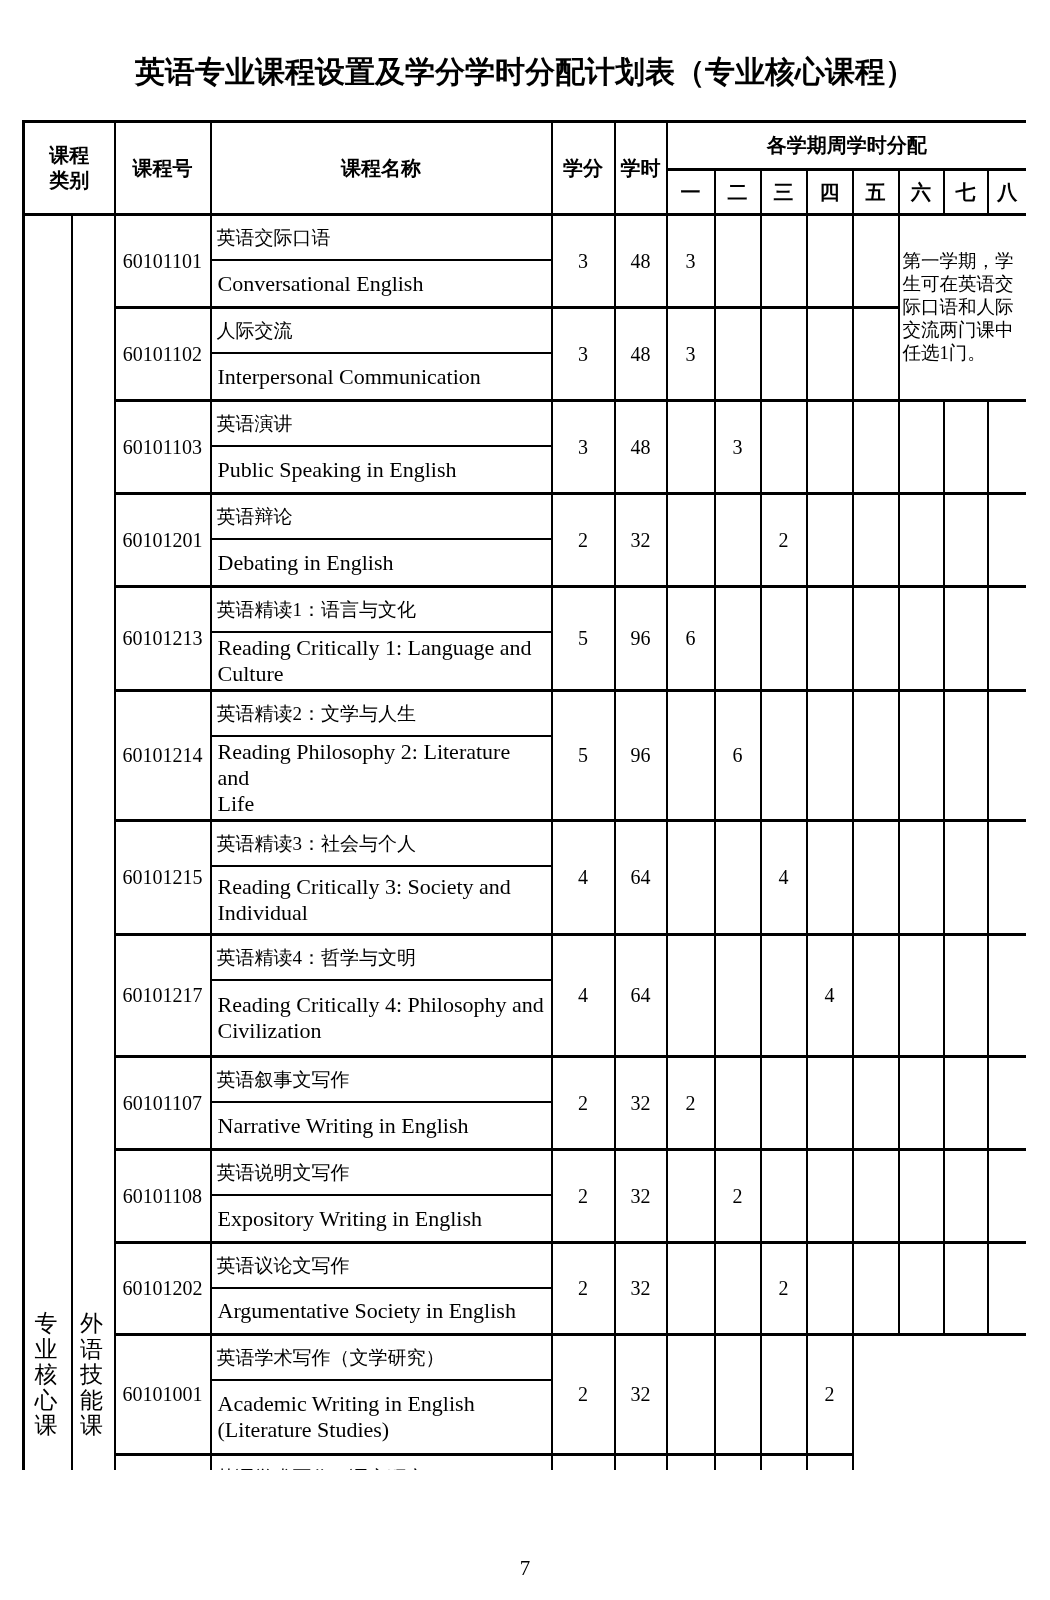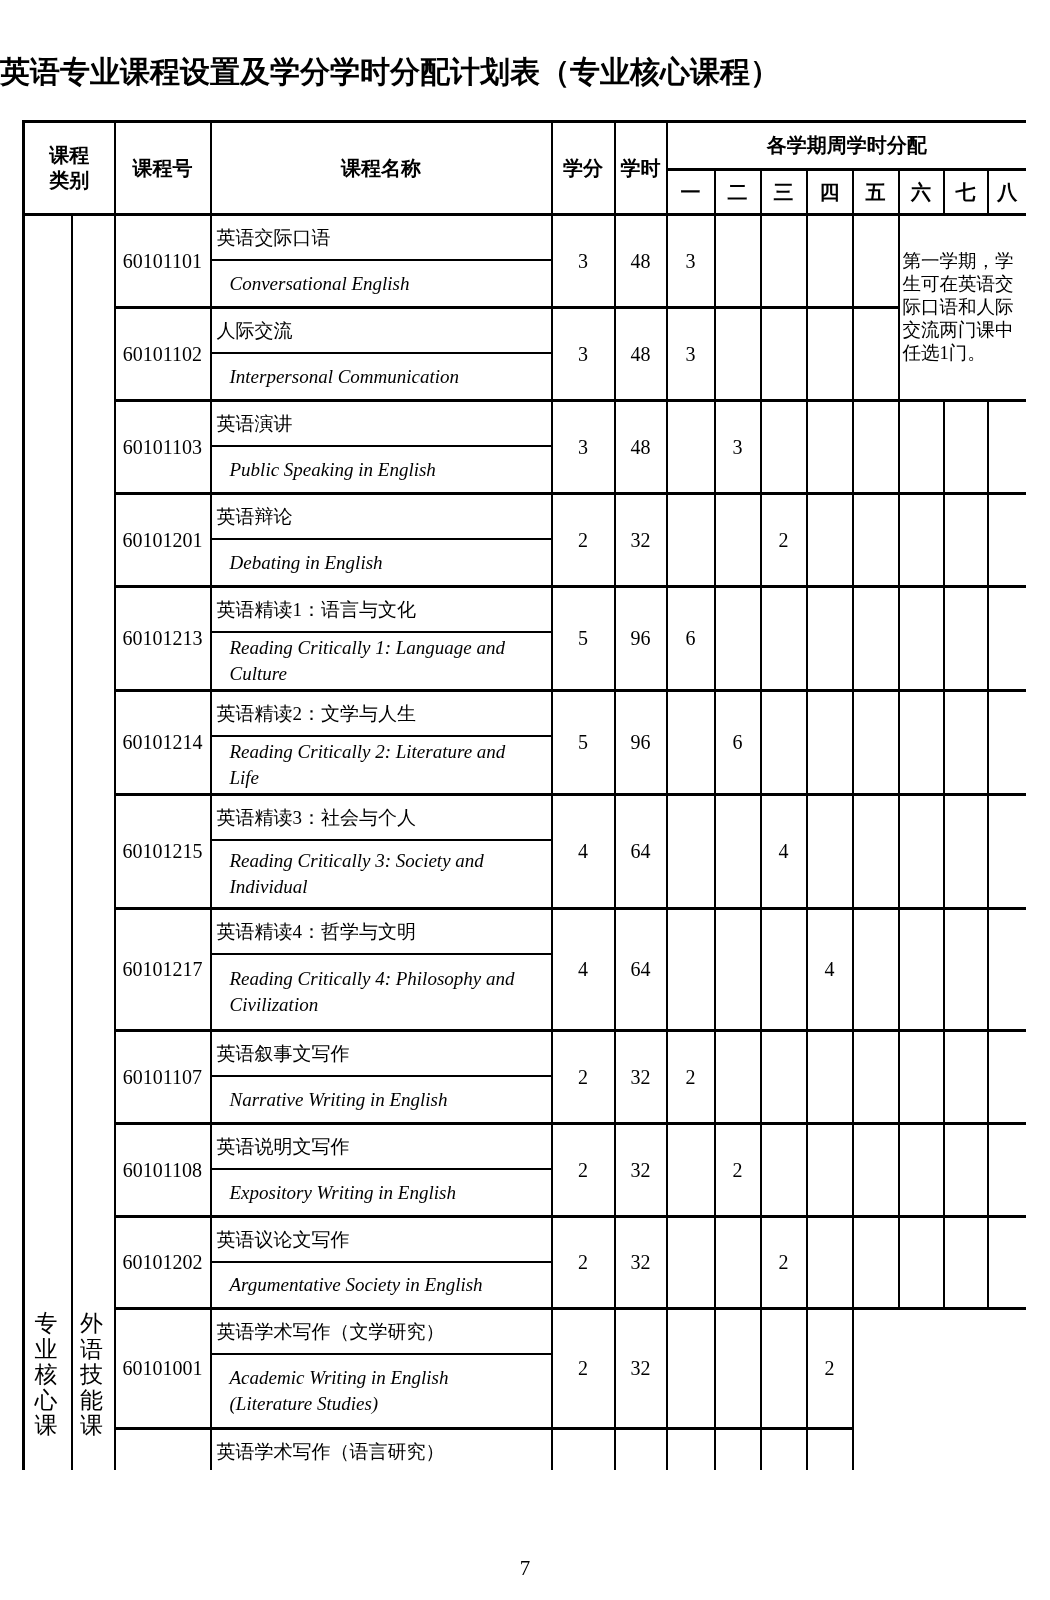--- a/index.html
+++ b/index.html
@@ -1,34 +1,34 @@
 <!DOCTYPE html>
 <html><head>
 <meta charset="utf-8">
 <style>
   html,body{margin:0;padding:0;background:#fff;}
   .page{position:relative;width:1050px;height:1600px;background:#ffffff;color:#000;
         font-family:"Liberation Serif","DejaVu Serif",serif;overflow:hidden;}
-  .title{position:absolute;top:52px;left:0;width:100%;text-align:left;
+  .title{position:absolute;top:52px;left:0;width:100%;text-align:center;
          font-family:"Liberation Sans","DejaVu Sans",sans-serif;
          font-weight:bold;font-size:30px;letter-spacing:0px;}
   .table-wrap{position:absolute;left:22px;top:120px;width:1004px;height:1350px;overflow:hidden;}
   table.course{border-collapse:collapse;table-layout:fixed;width:1004px;border:3px solid #000;}
   td,th{border:2px solid #000;border-top-width:3px;border-bottom-width:3px;
         padding:0;vertical-align:middle;overflow:hidden;}
   th{font-family:"Liberation Sans","DejaVu Sans",sans-serif;font-weight:bold;
      font-size:20px;text-align:center;white-space:pre-line;line-height:1.25;}
   td{font-size:19px;}
   .num{text-align:center;font-size:20px;}
   .name-cell{height:1px;padding:0;}
   .name-inner{height:100%;display:flex;flex-direction:column;}
   .nz{flex:0 0 43px;border-bottom:2px solid #000;display:flex;align-items:center;
       padding:0 5px;font-size:19px;}
-  .ne{flex:1 1 auto;display:flex;align-items:center;padding:2px 18px;
-      font-size:19px;line-height:26px;white-space:pre-line;font-style:italic;}
+  .ne{flex:1 1 auto;display:flex;align-items:center;padding:2px 6px;
+      font-size:22px;line-height:26px;white-space:pre-line;}
   .note-cell{font-size:18.5px;line-height:23px;padding:2px 3px;vertical-align:middle;margin-left:16px;}
   .vlabel{position:absolute;width:24px;font-size:23px;line-height:25.5px;
           word-break:break-all;text-align:center;
           font-family:Liberation Mono, monospace;}
   .vlabel.core{left:12px;top:1193px;}
   .vlabel.skill{left:57px;top:1193px;text-align:right;}
   .pagenum{position:absolute;top:1556px;left:0;width:100%;text-align:center;font-size:21px;}
 </style>
 </head>
 <body>
@@ -172,21 +172,21 @@
         <td class="num"></td>
         <td class="num"></td>
         <td class="num"></td>
       </tr>
 
       <tr style="height:103px">
         <td class="num">60101214</td>
         <td class="name-cell">
           <div class="name-inner">
                 <div class="nz">英语精读2：文学与人生</div>
-          <div class="ne">Reading Critically 2: Literature and
+          <div class="ne">Reading Philosophy 2: Literature and
 Life</div>
               </div>
         </td>
         <td class="num">5</td>
         <td class="num">96</td>
         <td class="num"></td>
         <td class="num">6</td>
         <td class="num"></td>
         <td class="num"></td>
         <td class="num"></td>

